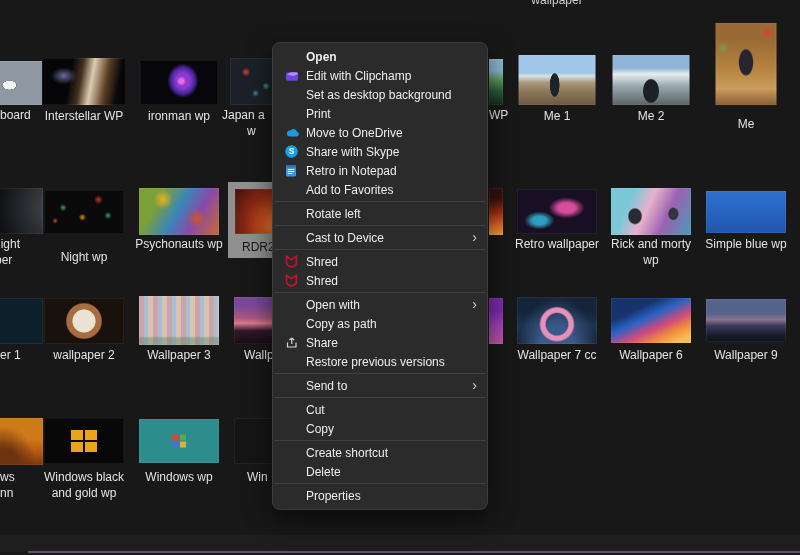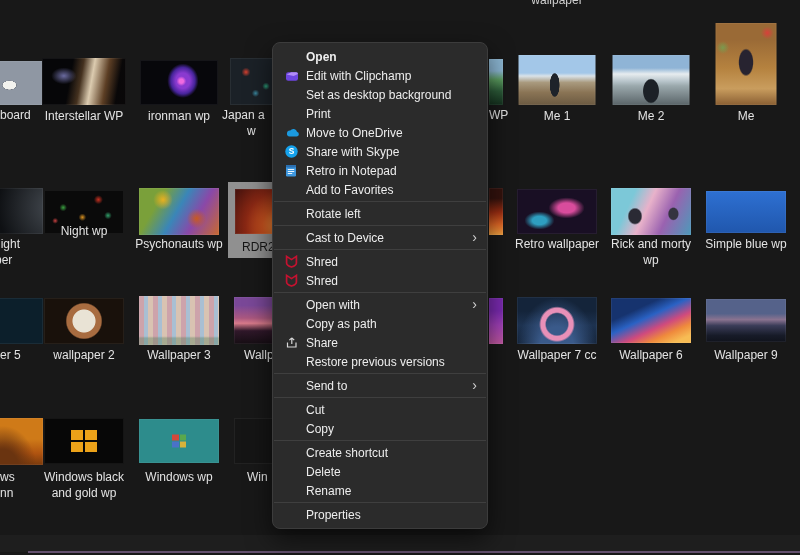--- a/index.html
+++ b/index.html
@@ -23,25 +23,25 @@
   #t1{left:-52px;top:61px;} #t1 .thumb{width:80px;height:44px;}
   #t1 .lbl{left:52px;top:47px;}
   #t2{left:29px;top:58px;} #t2 .thumb{width:84px;height:47px;} #t2 .lbl{top:51px;}
   #t3{left:124px;top:60px;} #t3 .thumb{width:78px;height:45px;} #t3 .lbl{top:49px;}
   #t4{left:230px;top:58px;width:110px;} #t4 .thumb{left:40px;width:80px;height:47px;}
   #t4 .lbl{left:-8px;top:50px;} #t4 .lbl2{left:17px;top:66px;}
   #t5{left:489px;top:59px;} #t5 .thumb{left:7px;width:14px;height:46px;}
   #t5 .lbl{left:0;top:49px;}
   #t6{left:502px;top:55px;} #t6 .thumb{width:77px;height:50px;} #t6 .lbl{top:54px;}
   #t7{left:596px;top:55px;} #t7 .thumb{width:77px;height:50px;} #t7 .lbl{top:54px;}
-  #t8{left:691px;top:23px;} #t8 .thumb{width:61px;height:82px;} #t8 .lbl{top:86px;}
+  #t8{left:691px;top:23px;} #t8 .thumb{width:61px;height:82px;} #t8 .lbl{top:94px;}
   
   #t9{left:-52px;top:188px;} #t9 .thumb{width:80px;height:46px;}
   #t9 .lbl{left:46px;top:49px;} #t9 .lbl2{left:47px;top:65px;}
-  #t10{left:29px;top:190px;} #t10 .thumb{width:80px;height:44px;} #t10 .lbl{top:34px;text-align:center;}
+  #t10{left:29px;top:190px;} #t10 .thumb{width:80px;height:44px;} #t10 .lbl{top:60px;text-align:center;}
   #t11{left:124px;top:188px;} #t11 .thumb{width:80px;height:47px;} #t11 .lbl{top:49px;}
   #t12{left:228px;top:182px;width:94px;height:76px;background:var(--selection,#909090);}
   #t12 .thumb{left:47px;top:7px;width:80px;height:45px;}
   #t12 .lbl{left:14px;top:58px;color:#161616;}
   #t13{left:489px;top:188px;} #t13 .thumb{left:7px;width:14px;height:47px;}
   #t14{left:502px;top:189px;} #t14 .thumb{width:80px;height:45px;} #t14 .lbl{top:48px;}
   #t15{left:596px;top:188px;} #t15 .thumb{width:80px;height:47px;}
   #t15 .lbl{top:49px;} #t15 .lbl2{top:65px;}
   #t16{left:691px;top:191px;} #t16 .thumb{width:80px;height:42px;} #t16 .lbl{top:46px;}
   
@@ -226,21 +226,21 @@
     <div class="lbl">Rick and morty</div>
     <div class="lbl lbl2">wp</div>
   </div>
   <div class="tile" id="t16">
     <div class="thumb th-simpleblue"></div>
     <div class="lbl">Simple blue wp</div>
   </div>
 
   <div class="tile" id="t17">
     <div class="thumb th-wp1-cut"></div>
-    <div class="lbl left">er 5</div>
+    <div class="lbl left">er 1</div>
   </div>
   <div class="tile" id="t18">
     <div class="thumb th-wallpaper2"></div>
     <div class="lbl">wallpaper 2</div>
   </div>
   <div class="tile" id="t19">
     <div class="thumb th-wallpaper3"></div>
     <div class="lbl">Wallpaper 3</div>
   </div>
   <div class="tile" id="t20">
@@ -423,24 +423,20 @@
         </div>
         <div class="menu-sep"></div>
         <div class="menu-item">
           <span class="mi-icon"></span>
           <span class="mi-label">Create shortcut</span>
         </div>
         <div class="menu-item">
           <span class="mi-icon"></span>
           <span class="mi-label">Delete</span>
         </div>
-        <div class="menu-item">
-          <span class="mi-icon"></span>
-          <span class="mi-label">Rename</span>
-        </div>
         <div class="menu-sep"></div>
         <div class="menu-item">
           <span class="mi-icon"></span>
           <span class="mi-label">Properties</span>
         </div>
       </div>
   </div>
 
 </div>
 

